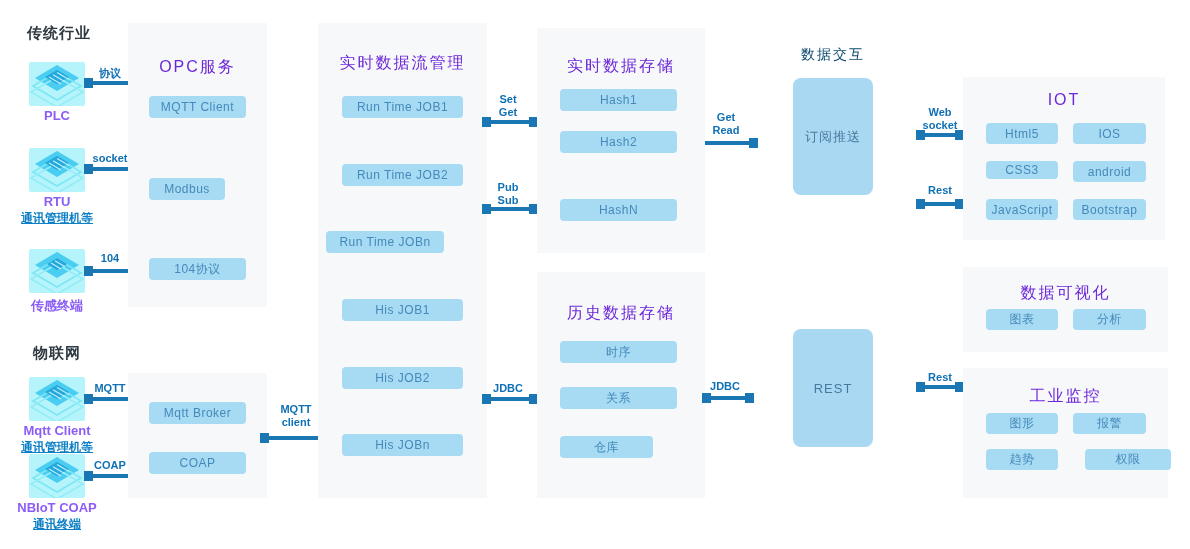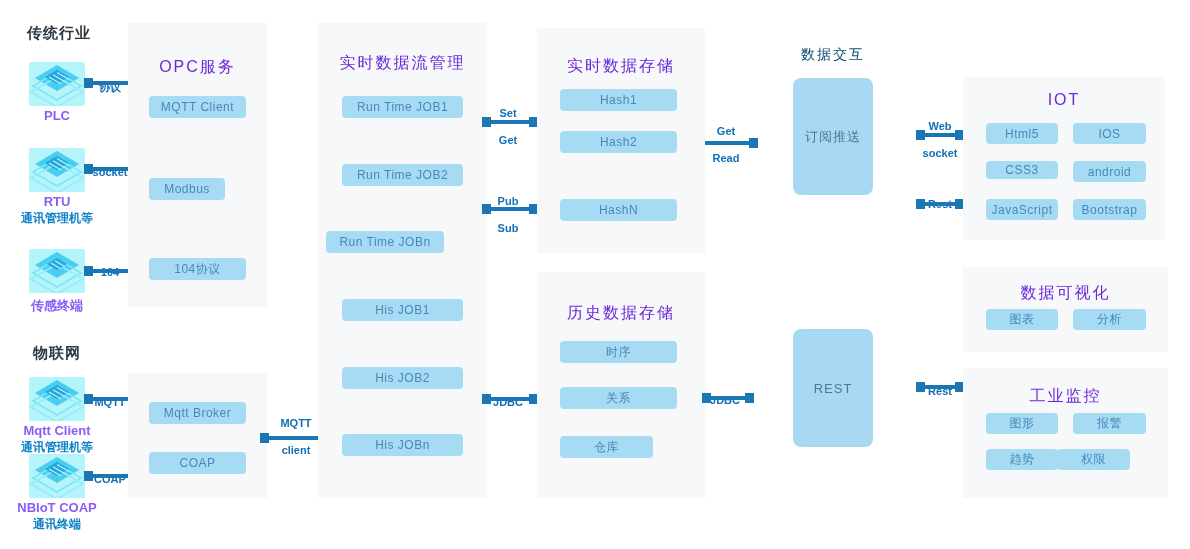--- a/index.html
+++ b/index.html
@@ -14,25 +14,25 @@
   .btn { position:absolute; height:22px; background:#a7dbf4; border-radius:4px; color:#4589ba;
          font-size:12px; letter-spacing:.5px; display:flex; align-items:center; justify-content:center; }
   .bigbox { position:absolute; background:#a9d8f2; border-radius:8px; color:#47799f; font-size:13px;
             letter-spacing:1px; display:flex; align-items:center; justify-content:center; }
 
   .sec-title { position:absolute; font-weight:bold; font-size:15px; color:#2e3942; letter-spacing:1px; }
   .web-title { position:absolute; font-weight:bold; font-size:15px; color:#55595d; text-align:center; letter-spacing:1px; }
 
   .dev-icon { position:absolute; }
   .dev-name { position:absolute; color:#8b5cf6; font-weight:bold; font-size:13px; text-align:center; line-height:1.2; }
-  .dev-sub  { position:absolute; color:#0c80c6; font-weight:bold; font-size:12px; text-align:center; }
+  .dev-sub  { position:absolute; color:#0c80c6; font-weight:bold; font-size:12px; text-align:center;text-decoration:underline; }
 
   .conn-label { position:absolute; color:#1070b4; font-weight:bold; font-size:11px;
                 text-align:center; line-height:1.2; }
-  .conn-label .cl { display:block;margin-top:14px; }
+  .conn-label .cl { display:block; }
   .conn-line { position:absolute; height:4px; background:#1a77b4; }
   .conn-line.cap-l::before, .conn-line.cap-b::before {
       content:""; position:absolute; left:-1px; top:-3px; width:9px; height:10px; background:#1a77b4; }
   .conn-line.cap-r::after, .conn-line.cap-b::after {
       content:""; position:absolute; right:-1px; top:-3px; width:9px; height:10px; background:#1a77b4; }
 </style>
 </head>
 <body>
 
 <div id="stage">
@@ -233,16 +233,16 @@
     <div class="panel-title" style="top:16px">数据可视化</div>
     <div class="btn" style="left:23px;top:42px;width:72px;height:21px">图表</div>
     <div class="btn" style="left:110px;top:42px;width:73px;height:21px">分析</div>
   </div>
 
   <div class="panel" style="left:963px;top:368px;width:205px;height:130px">
     <div class="panel-title" style="top:18px">工业监控</div>
     <div class="btn" style="left:23px;top:45px;width:72px;height:21px">图形</div>
     <div class="btn" style="left:110px;top:45px;width:73px;height:21px">报警</div>
     <div class="btn" style="left:23px;top:81px;width:72px;height:21px">趋势</div>
-    <div class="btn" style="left:94px;top:81px;width:73px;height:21px">权限</div>
+    <div class="btn" style="left:122px;top:81px;width:86px;height:21px">权限</div>
   </div>
 
 </div>
 
 </body></html>

